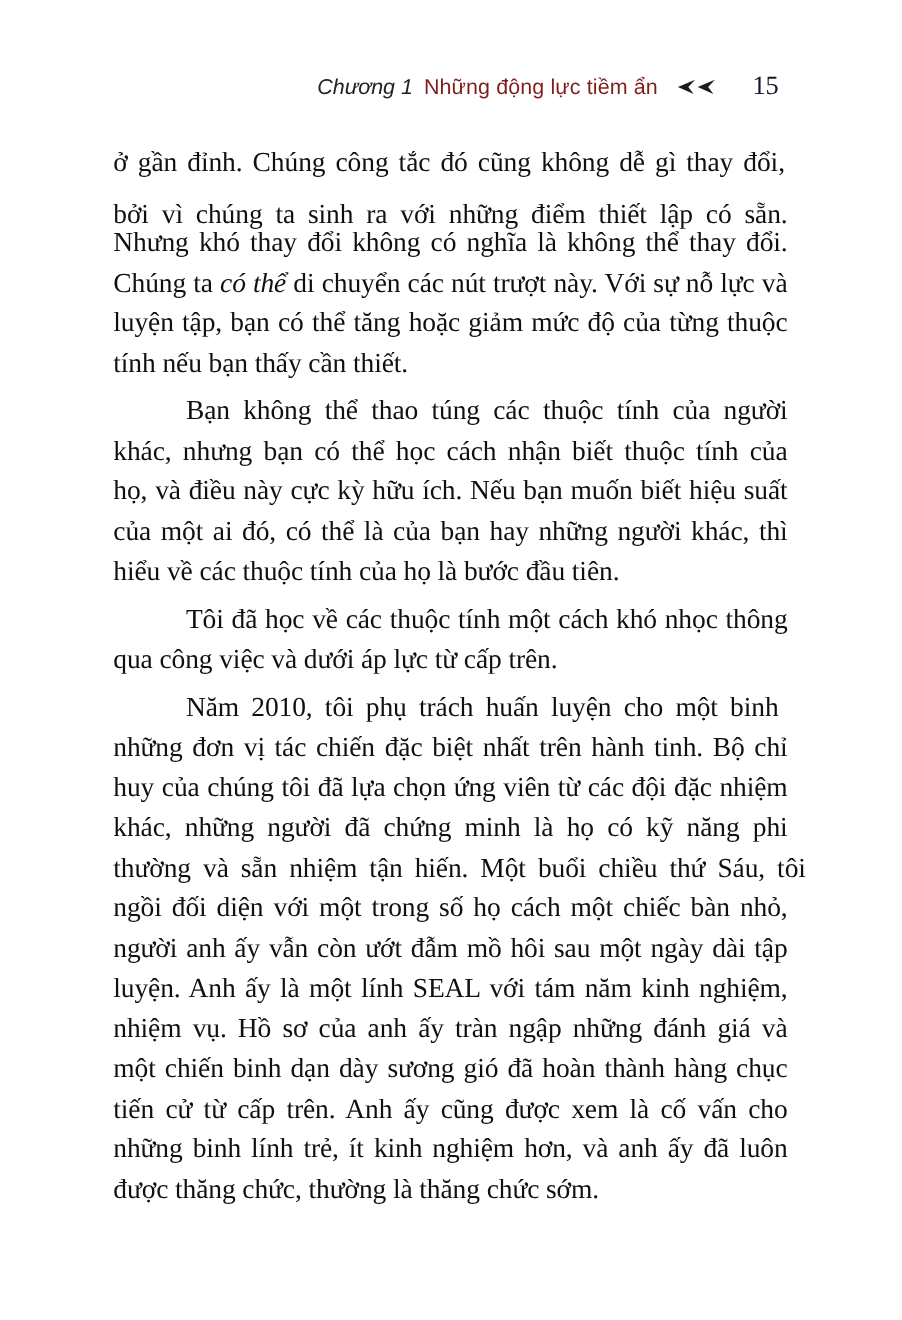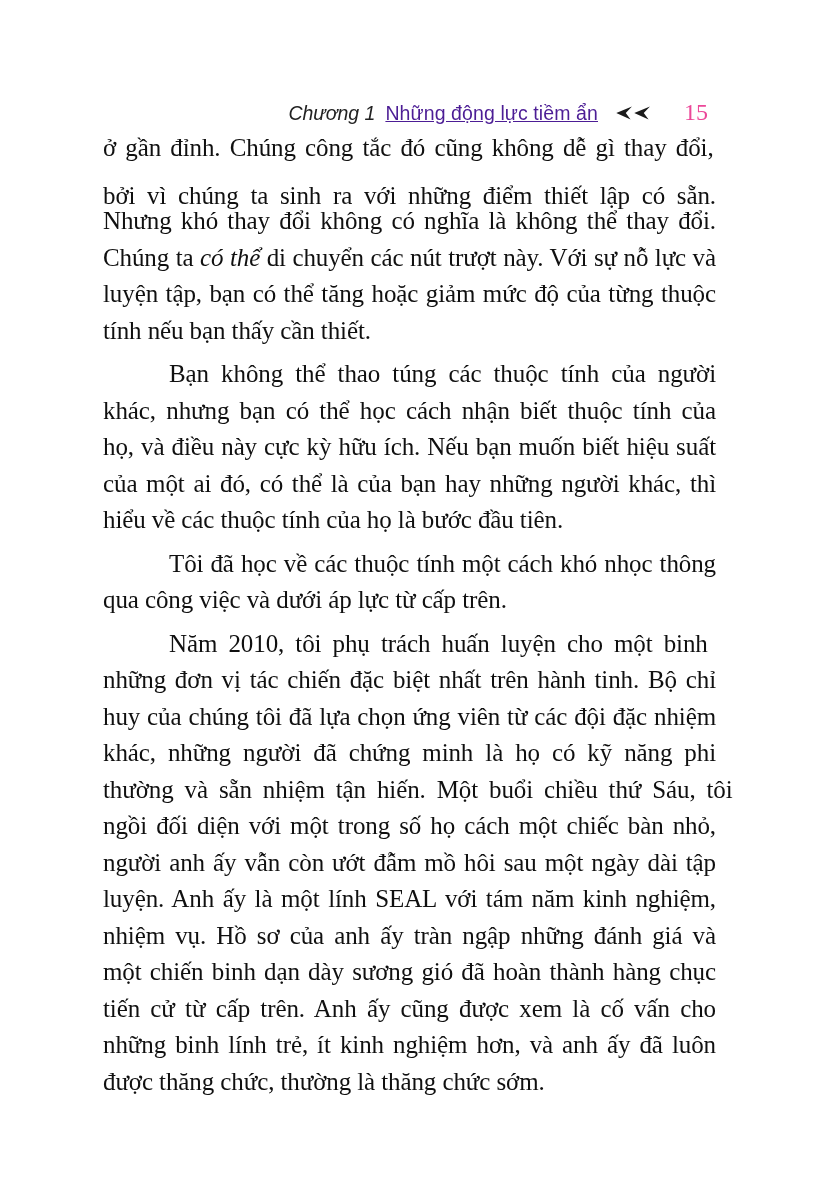--- a/index.html
+++ b/index.html
@@ -7,51 +7,50 @@
     width: 820px;
     height: 1200px;
     background: #ffffff;
     position: relative;
     overflow: hidden;
   }
 
   
   .page-header {
     position: absolute;
-    top: 99px;
+    top: 65px;
     left: 103px;
     right: 112px;
     display: flex;
     justify-content: flex-end;
     align-items: baseline;
     font-family: "Liberation Sans", sans-serif;
     font-size: 19.5px;
     color: #1b1b1b;
     white-space: nowrap;
   }
   .chapter-label {
     font-style: italic;
     margin-right: 10px;
     color: #222;
   }
   .chapter-title {
     letter-spacing: 0.1px;
-    color: #4c1d95;
-    text-decoration: underline;
+    color: #7f1d1d;
   }
   .nav-arrows {
     display: inline-block;
     margin: 0 33px 0 17px;
     vertical-align: baseline;
   }
   .nav-arrows svg { display: block; }
   .page-number {
     font-family: "Liberation Serif", serif;
     font-size: 24px;
-    color: #ec4899;
+    color: #0f172a;
   }
 
   
   .page-body {
     position: absolute;
     top: 130px;
     left: 103px;
     width: 613px;
     font-family: "Liberation Serif", serif;
     font-size: 25px;

